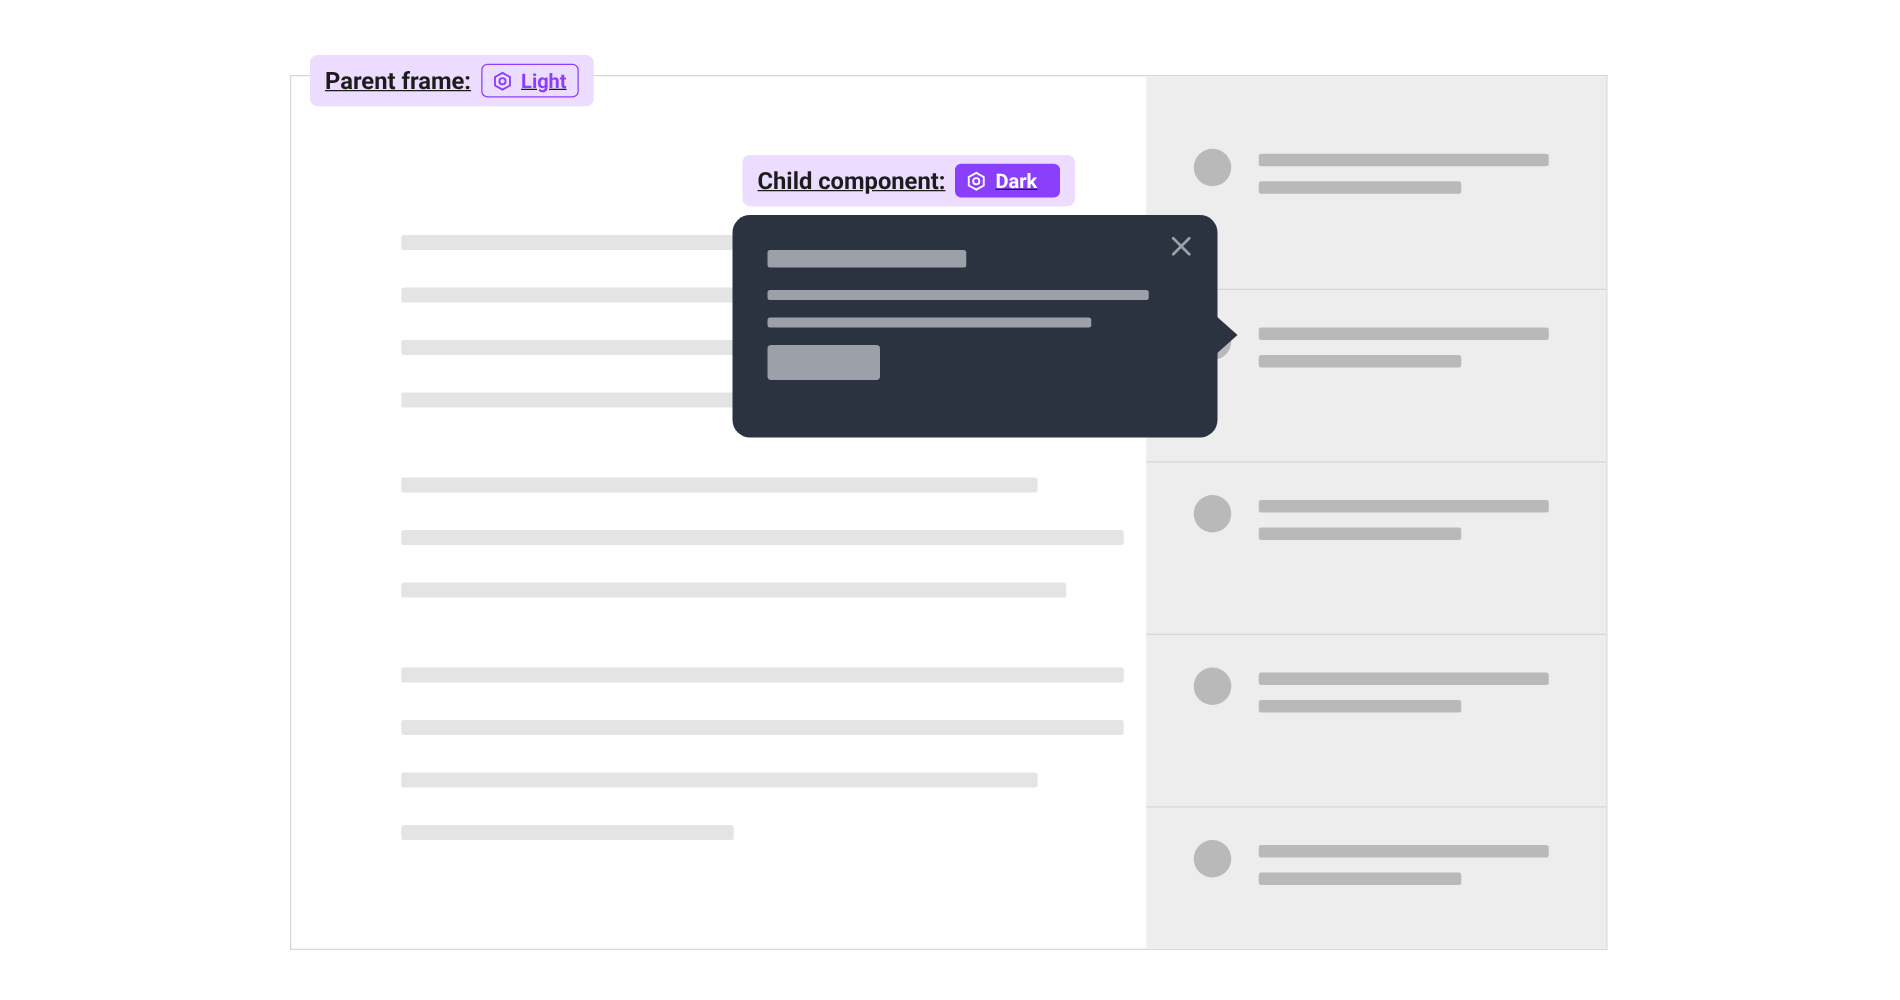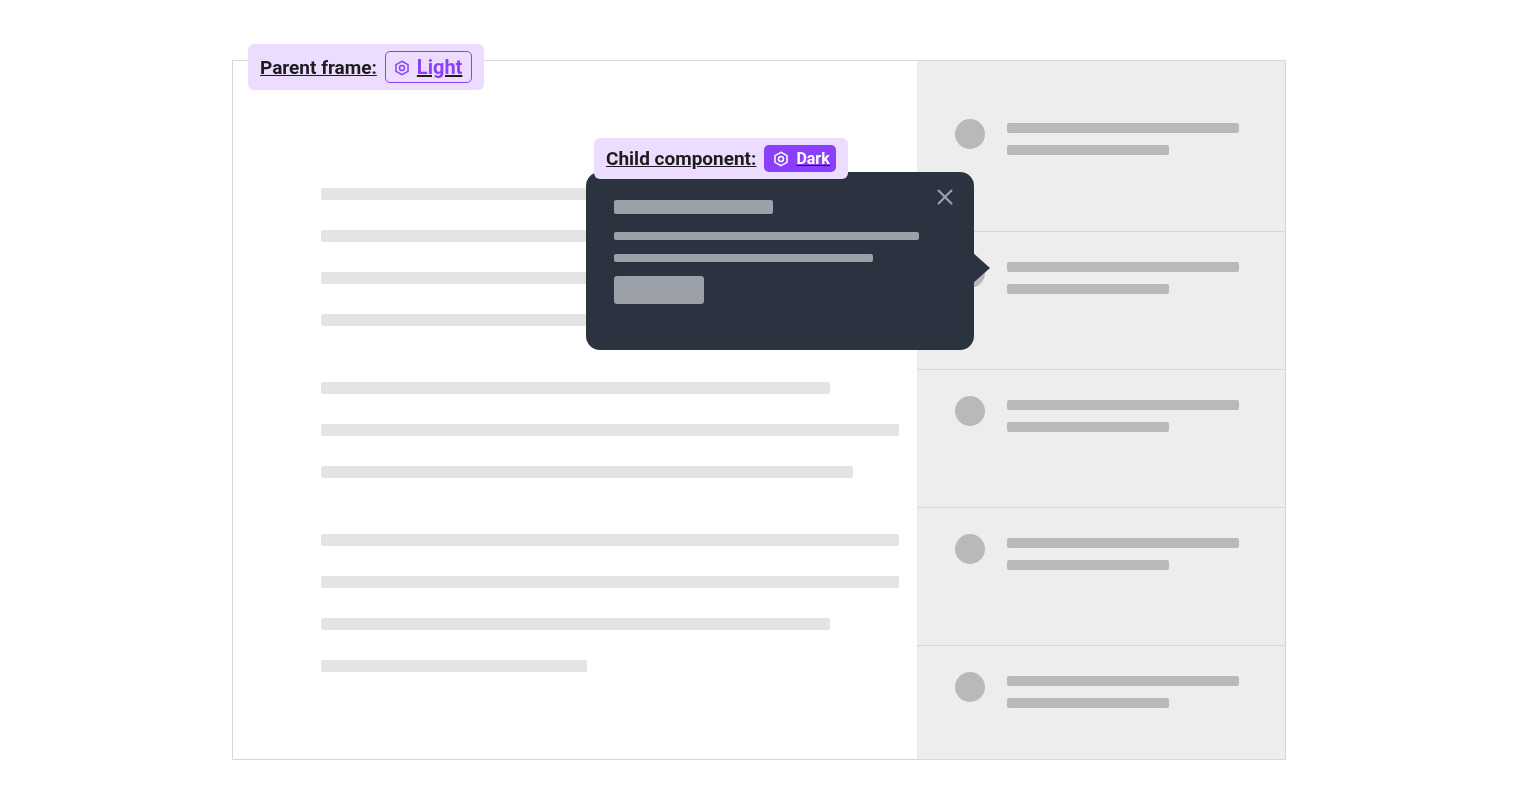--- a/index.html
+++ b/index.html
@@ -31,39 +31,39 @@
     display: inline-flex;
     align-items: center;
     gap: 8px;
     font-weight: 700;
     font-size: 19px;
     color: #1c1c1c;
     z-index: 10;
     text-decoration: underline;
   }
   .label-pill.parent-pill { left: 248px; top: 44px; }
-  .label-pill.child-pill  { left: 594px; top: 138px; }
+  .label-pill.child-pill  { left: 594px; top: 124px; }
   .mode-badge {
     display: inline-flex;
     align-items: center;
     gap: 6px;
     border-radius: 5px;
     font-weight: 700;
   }
   .mode-badge.light {
     border: 1.5px solid #8a3ffc;
     color: #8a3ffc;
     padding: 3px 9px 3px 7px;
-    font-size: 20px;
+    font-size: 16px;
     background: transparent;
   }
   .mode-badge.dark {
     background: #8a3ffc;
     color: #ffffff;
-    padding: 4px 6px 4px 8px;
+    padding: 4px 18px 4px 8px;
     font-size: 16px;
   }
   .variable-icon { width: 18px; height: 18px; flex: 0 0 auto; }
   .variable-icon.purple path,
   .variable-icon.purple polygon { stroke: #8a3ffc; }
   .variable-icon.white path,
   .variable-icon.white polygon { stroke: #ffffff; }
 
   
   .content-left {

